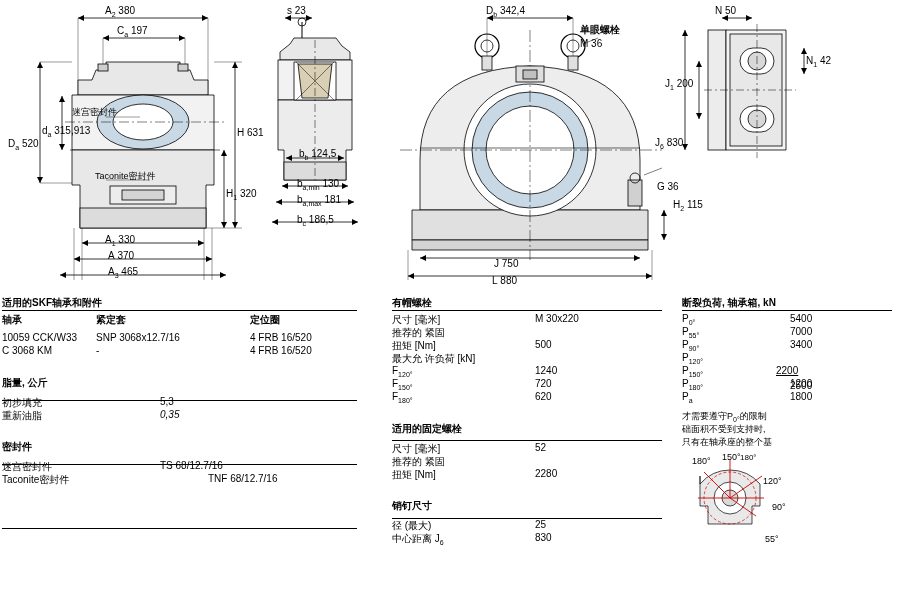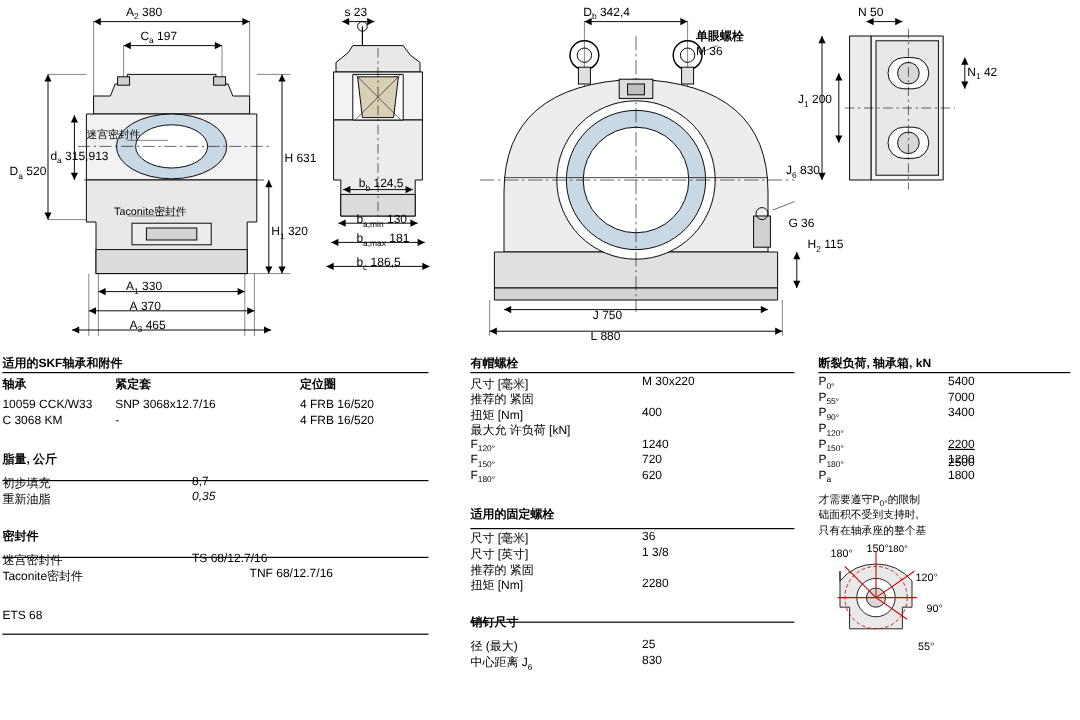--- a/index.html
+++ b/index.html
@@ -284,61 +284,58 @@
     <span class="v" style="left:96px;">-</span>
     <span class="v" style="left:250px;">4   FRB 16/520</span>
   </div>
 
   <div class="row" style="top:26px;height:16px;">
     <span class="k bold" style="left:2px;">脂量, 公斤</span>
   </div>
   <div class="rule" style="left:2px;top:104px;width:355px;"></div>
   <div class="row" style="top:30px;">
     <span class="k" style="left:2px;">初步填充</span>
-    <span class="v" style="left:160px;">8,7</span>
+    <span class="v" style="left:160px;">5,3</span>
   </div>
   <div class="row" style="top:30px;">
     <span class="k" style="left:2px;">重新油脂</span>
     <span class="v" style="left:160px;font-style:italic;">0,35</span>
   </div>
 
   <div class="row" style="top:48px;height:16px;">
     <span class="k bold" style="left:2px;">密封件</span>
   </div>
   <div class="rule" style="left:2px;top:168px;width:355px;"></div>
   <div class="row" style="top:52px;">
     <span class="k" style="left:2px;">迷宫密封件</span>
     <span class="v" style="left:160px;">TS 68/12.7/16</span>
   </div>
   <div class="row" style="top:52px;">
     <span class="k" style="left:2px;">Taconite密封件</span>
     <span class="v" style="left:160px;margin-left:48px;">TNF 68/12.7/16</span>
   </div>
 
   <div class="rule" style="left:2px;top:232px;width:355px;"></div>
-  <div class="row" style="top:74px;">
-    <span class="k" style="left:2px;">ETS 68</span>
-  </div>
 </div>
 
 <div class="tbl" style="left:390px;top:296px;width:280px;">
   <div class="row" style="height:15px;">
     <span class="k bold" style="left:2px;">有帽螺栓</span>
   </div>
   <div class="rule" style="left:2px;top:14px;width:270px;"></div>
   <div class="row" style="top:2px;">
     <span class="k" style="left:2px;">尺寸 [毫米]</span>
     <span class="v" style="left:145px;">M 30x220</span>
   </div>
   <div class="row" style="top:2px;">
     <span class="k" style="left:2px;">推荐的 紧固</span>
   </div>
   <div class="row" style="top:2px;">
     <span class="k" style="left:2px;">扭矩 [Nm]</span>
-    <span class="v" style="left:145px;">400</span>
+    <span class="v" style="left:145px;">500</span>
   </div>
   <div class="row" style="top:2px;">
     <span class="k" style="left:2px;">最大允 许负荷 [kN]</span>
   </div>
   <div class="row" style="top:2px;">
     <span class="k" style="left:2px;">F<span class="sub">120°</span></span>
     <span class="v" style="left:145px;">1240</span>
   </div>
   <div class="row" style="top:2px;">
     <span class="k" style="left:2px;">F<span class="sub">150°</span></span>
@@ -348,25 +345,21 @@
     <span class="k" style="left:2px;">F<span class="sub">180°</span></span>
     <span class="v" style="left:145px;">620</span>
   </div>
 
   <div class="row" style="top:20px;height:16px;">
     <span class="k bold" style="left:2px;font-family:Liberation Serif, serif;">适用的固定螺栓</span>
   </div>
   <div class="rule" style="left:2px;top:144px;width:270px;"></div>
   <div class="row" style="top:24px;">
     <span class="k" style="left:2px;">尺寸 [毫米]</span>
-    <span class="v" style="left:145px;">36</span>
-  </div>
-  <div class="row" style="top:24px;">
-    <span class="k" style="left:2px;">尺寸 [英寸]</span>
-    <span class="v" style="left:145px;">1 3/8</span>
+    <span class="v" style="left:145px;">52</span>
   </div>
   <div class="row" style="top:24px;">
     <span class="k" style="left:2px;">推荐的 紧固</span>
   </div>
   <div class="row" style="top:24px;">
     <span class="k" style="left:2px;">扭矩 [Nm]</span>
     <span class="v" style="left:145px;">2280</span>
   </div>
 
   <div class="row" style="top:42px;height:16px;">
@@ -399,21 +392,21 @@
   <div class="row" style="top:2px;">
     <span class="k" style="left:2px;">P<span class="sub">90°</span></span>
     <span class="v" style="left:110px;">3400</span>
   </div>
   <div class="row" style="top:2px;">
     <span class="k" style="left:2px;">P<span class="sub">120°</span></span>
     <span class="v" style="left:110px;margin-top:28px;">2500</span>
   </div>
   <div class="row" style="top:2px;">
     <span class="k" style="left:2px;">P<span class="sub">150°</span></span>
-    <span class="v" style="left:110px;text-decoration:underline;">2200</span>
+    <span class="v" style="left:96px;text-decoration:underline;">2200</span>
   </div>
   <div class="row" style="top:2px;">
     <span class="k" style="left:2px;">P<span class="sub">180°</span></span>
     <span class="v" style="left:110px;">1200</span>
   </div>
   <div class="row" style="top:2px;">
     <span class="k" style="left:2px;">P<span class="sub">a</span></span>
     <span class="v" style="left:110px;">1800</span>
   </div>
 

